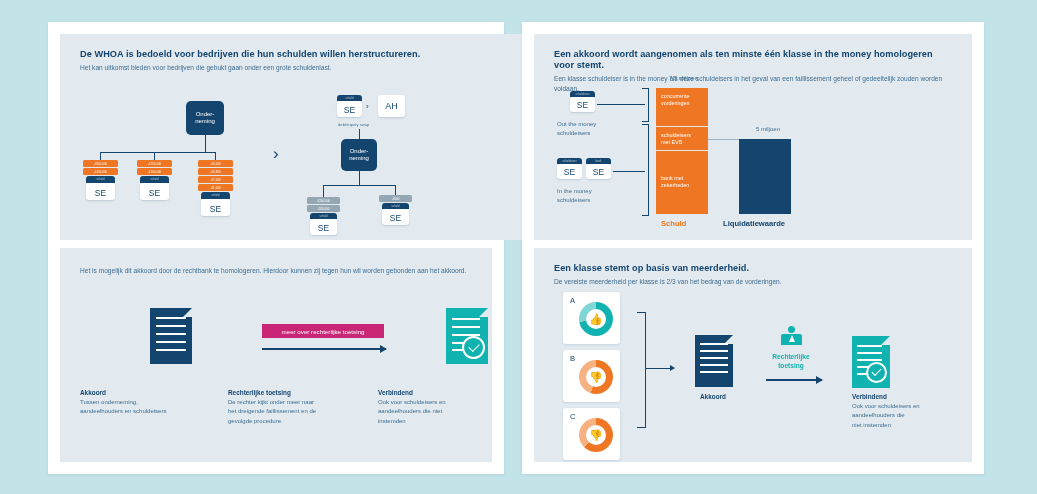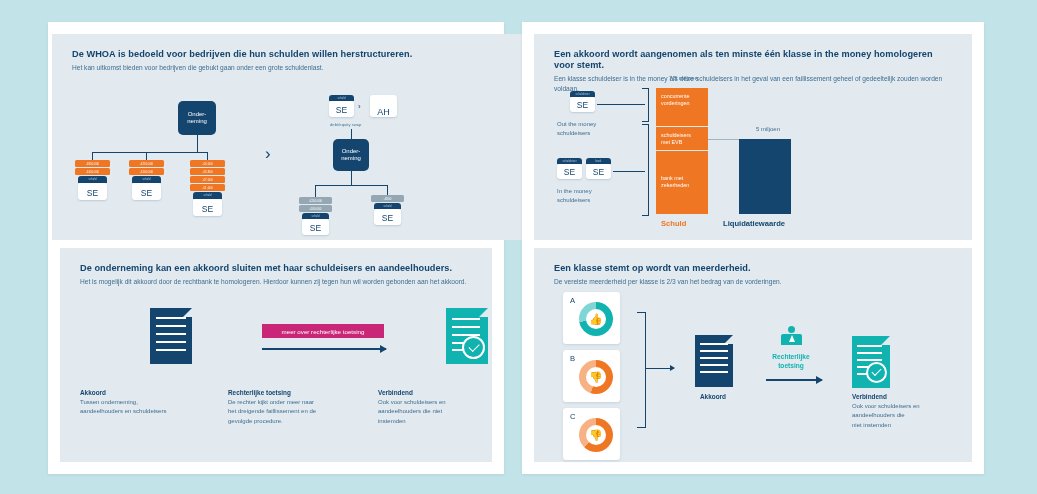--- a/index.html
+++ b/index.html
@@ -114,21 +114,21 @@
 
   .bracket{position:absolute;border:1px solid #14456f;border-left:none;}
 </style>
 </head>
 <body>
 
 <div class="stage">
 
   <div class="card" id="card-left">
 
-    <div class="panel" style="left:4px;top:12px;width:484px;height:206px;">
+    <div class="panel" style="left:12px;top:12px;width:484px;height:206px;">
       <div class="hd">
         <div class="p-title">De WHOA is bedoeld voor bedrijven die hun schulden willen herstructureren.</div>
         <div class="p-sub">Het kan uitkomst bieden voor bedrijven die gebukt gaan onder een grote schuldenlast.</div>
       </div>
 
       <div>
         <div class="node" style="left:126px;top:67px;width:38px;height:34px;">
           <div>
             <span>Onder-</span><br>
             <span>neming</span>
@@ -196,21 +196,21 @@
       <div class="chev" style="left:213px;top:110px;">›</div>
 
       <div>
         <div class="cap" style="left:277px;top:61px;width:25px;height:6px;">
           <span>schuld</span>
           </div>
         <div class="se-card" style="left:277px;top:67px;width:25px;height:16px;">
           <span class="se-txt">SE</span>
         </div>
         <div style="position:absolute;left:306px;top:68px;font-size:8px;color:#14456f;">›</div>
-        <div class="ah-card" style="left:318px;top:61px;width:27px;height:22px;align-items:flex-end;">
+        <div class="ah-card" style="left:318px;top:61px;width:27px;height:22px;">
           <span>AH</span>
         </div>
         <div class="swap-lbl" style="left:278px;top:88px;">debt/equity swap</div>
         <div class="line" style="left:299px;top:95px;width:1.2px;height:10px;"></div>
 
         <div class="node" style="left:281px;top:105px;width:36px;height:32px;">
           <div>
             <span>Onder-</span><br>
             <span>neming</span>
           </div>
@@ -244,21 +244,20 @@
             </div>
           <div class="se-card" style="left:322px;top:175px;width:27px;height:16px;">
             <span class="se-txt">SE</span>
           </div>
         </div>
       </div>
     </div>
 
     <div class="panel" style="left:12px;top:226px;width:432px;height:214px;">
       <div class="hd">
-        <div class="p-title">De onderneming kan een akkoord sluiten met haar schuldeisers en aandeelhouders.</div>
         <div class="p-sub">Het is mogelijk dit akkoord door de rechtbank te homologeren. Hierdoor kunnen zij tegen hun wil worden gebonden aan het akkoord.</div>
       </div>
 
       <div class="doc" style="left:90px;top:60px;width:42px;height:56px;">
         <div class="body"></div>
         <div class="fold"></div>
         <div class="ln" style="top:9px;width:72%;"></div>
         <div class="ln" style="top:17px;width:72%;"></div>
         <div class="ln" style="top:25px;width:72%;"></div>
         <div class="ln" style="top:33px;width:72%;"></div>
@@ -352,21 +351,21 @@
       <div class="axlbl" style="left:127px;top:185px;color:#ef7622;">Schuld</div>
 
       <div class="valtop" style="left:222px;top:92px;">5 miljoen</div>
       <div class="liq" style="left:205px;top:105px;width:52px;height:75px;"></div>
       <div class="axlbl" style="left:189px;top:185px;color:#14456f;">Liquidatiewaarde</div>
       <div class="line" style="left:174px;top:105px;width:31px;height:1px;background:#9fb4c4;"></div>
     </div>
 
     <div class="panel" style="left:12px;top:226px;width:438px;height:214px;">
       <div class="hd">
-        <div class="p-title">Een klasse stemt op wordt van meerderheid.</div>
+        <div class="p-title">Een klasse stemt op basis van meerderheid.</div>
         <div class="p-sub">De vereiste meerderheid per klasse is 2/3 van het bedrag van de vorderingen.</div>
       </div>
 
       <div class="dcard" style="left:29px;top:44px;width:57px;height:52px;">
         <div class="dlet">A</div>
         <div class="donut" style="left:16px;top:10px;width:34px;height:34px;
              background:conic-gradient(#10b3b0 0% 72%, #7fd6d4 72% 100%);">
           <div class="dhole" style="left:7px;top:7px;width:20px;height:20px;">
             <span class="thumb" style="font-size:11px;color:#10b3b0;">👍</span>
           </div>

